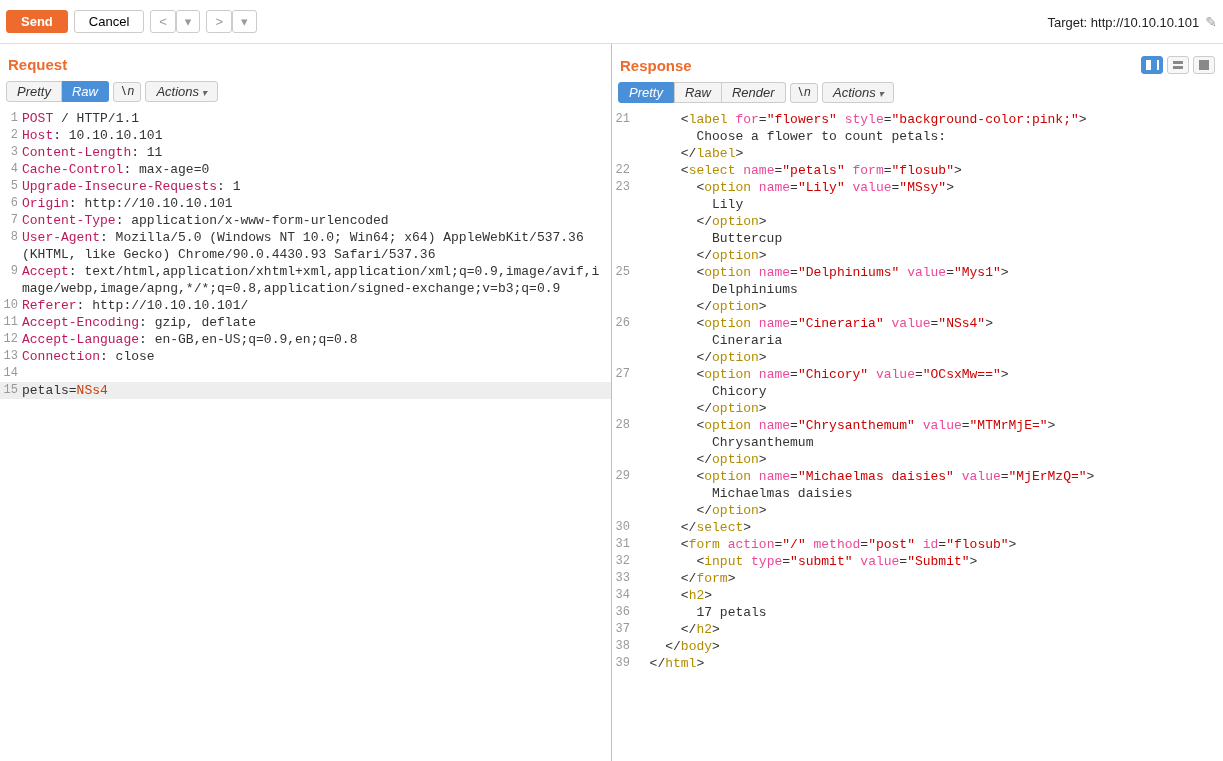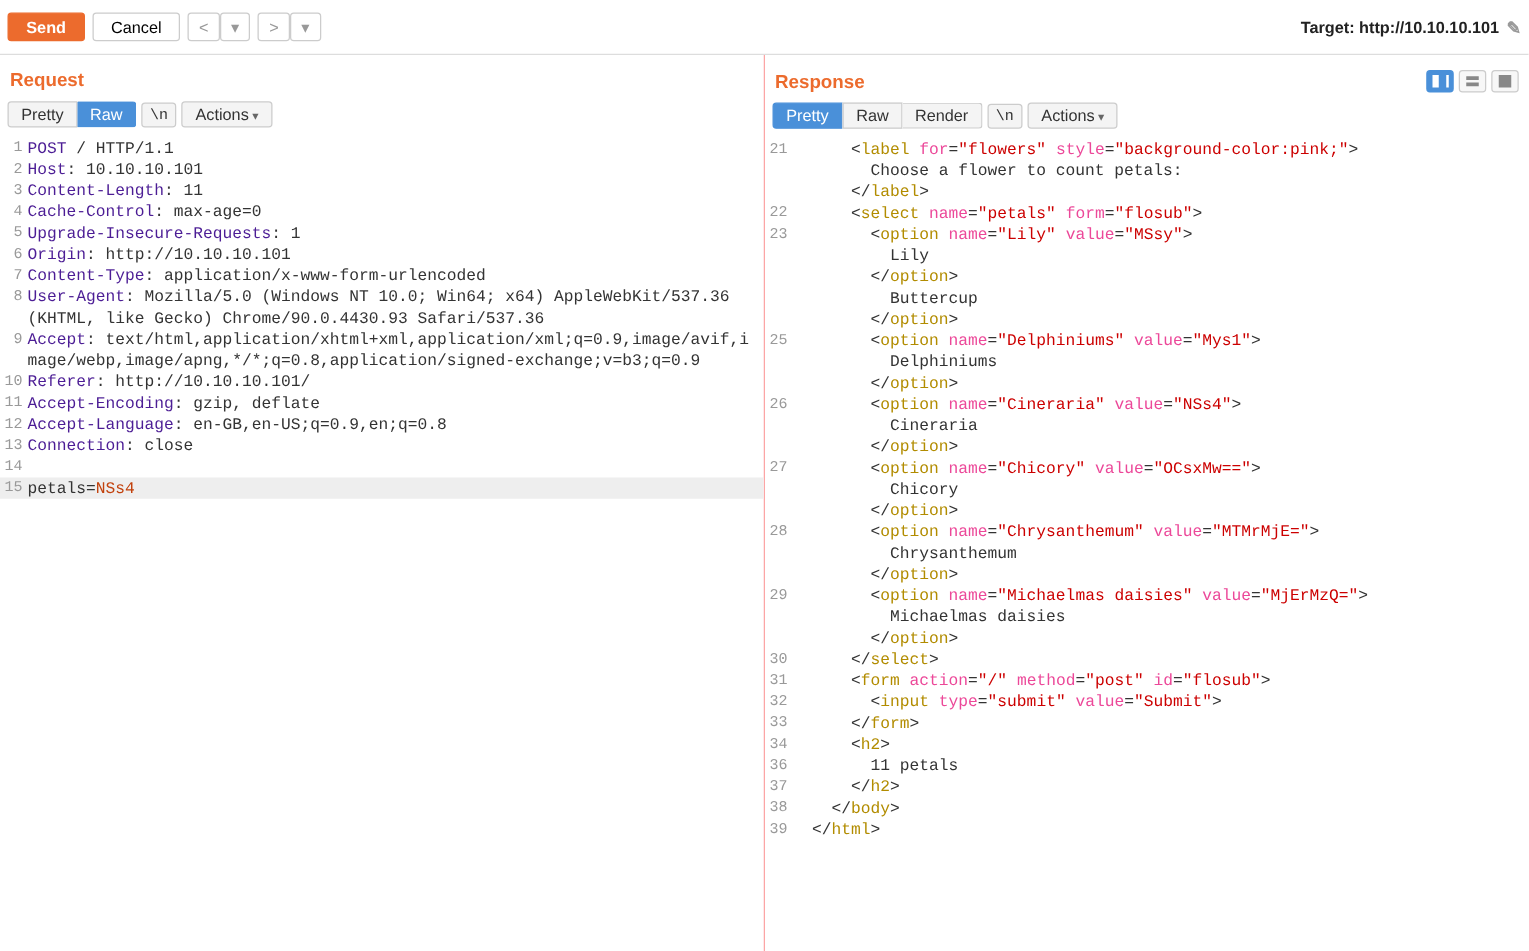--- a/index.html
+++ b/index.html
@@ -30,24 +30,24 @@
   }
   .btn-primary {
     background: #ec6b2d;
     border-color: #ec6b2d;
     color: #fff;
     font-weight: bold;
   }
   .btn-nav { padding: 3px 8px; color:#999 }
   .target {
     margin-left: auto;
-    font-weight: bold;
+    font-weight: normal;
     font-size: 13px;
     color: #222;
-    display:flex; align-items:flex-start; gap:6px;
+    display:flex; align-items:flex-end; gap:6px;
   }
   .edit-icon { color:#999; font-size:14px }
 
   .panels {
     display: flex;
     height: calc(761px - 32px);
   }
   .panel {
     flex: 1;
     display: flex;
@@ -85,20 +85,21 @@
   }
   .li-split::before{content:"";width:6px;height:10px;border-right:2px solid currentColor;border-left:5px solid currentColor}
   .li-stack::before{content:"";width:10px;height:2px;border-top:3px solid currentColor;border-bottom:3px solid currentColor}
   .li-single::before{content:"";width:10px;height:10px;background:currentColor}
 
   .panel-tabs {
     display: flex;
     align-items: center;
     gap: 4px;
     padding: 0 6px 6px 6px;
+    font-style: italic;
   }
   .tab {
     padding: 2px 10px;
     border: 1px solid #ccc;
     border-radius: 3px;
     background: #f4f4f4;
     font-size: 13px;
     cursor:pointer;
   }
   .tab.active {
@@ -136,21 +137,21 @@
     text-align: right;
     color: #999;
     padding-right: 4px;
     user-select:none;
     font-size:12px;
   }
   .code-text { flex:1; padding-right:8px }
   .highlight-line { background:#eee }
 
   
-  .hdr-name { color:#4c1d95 }
+  .hdr-name { color:#be185d }
   .attr-name { color:#ec4899 }
   .attr-val { color:#c00 }
   .param-val { color:#c2410c }
   .tag { color:#b28c00 }
 </style>
 </head>
 <body>
 
 <div class="topbar">
   <button class="btn btn-primary">Send</button>
@@ -244,19 +245,19 @@
         <div class="code-line"><span class="gutter"></span><span class="code-text">        &lt;/<span class="tag">option</span>&gt;</span></div>
         <div class="code-line"><span class="gutter">29</span><span class="code-text">        &lt;<span class="tag">option</span> <span class="attr-name">name</span>=<span class="attr-val">"Michaelmas daisies"</span> <span class="attr-name">value</span>=<span class="attr-val">"MjErMzQ="</span>&gt;</span></div>
         <div class="code-line"><span class="gutter"></span><span class="code-text">          Michaelmas daisies</span></div>
         <div class="code-line"><span class="gutter"></span><span class="code-text">        &lt;/<span class="tag">option</span>&gt;</span></div>
         <div class="code-line"><span class="gutter">30</span><span class="code-text">      &lt;/<span class="tag">select</span>&gt;</span></div>
         <div class="code-line"><span class="gutter"></span><span class="code-text"></span></div>
         <div class="code-line"><span class="gutter">31</span><span class="code-text">      &lt;<span class="tag">form</span> <span class="attr-name">action</span>=<span class="attr-val">"/"</span> <span class="attr-name">method</span>=<span class="attr-val">"post"</span> <span class="attr-name">id</span>=<span class="attr-val">"flosub"</span>&gt;</span></div>
         <div class="code-line"><span class="gutter">32</span><span class="code-text">        &lt;<span class="tag">input</span> <span class="attr-name">type</span>=<span class="attr-val">"submit"</span> <span class="attr-name">value</span>=<span class="attr-val">"Submit"</span>&gt;</span></div>
         <div class="code-line"><span class="gutter">33</span><span class="code-text">      &lt;/<span class="tag">form</span>&gt;</span></div>
         <div class="code-line"><span class="gutter">34</span><span class="code-text">      &lt;<span class="tag">h2</span>&gt;</span></div>
-        <div class="code-line"><span class="gutter">36</span><span class="code-text">        11 petals</span></div>
+        <div class="code-line"><span class="gutter">36</span><span class="code-text">        17 petals</span></div>
         <div class="code-line"><span class="gutter">37</span><span class="code-text">      &lt;/<span class="tag">h2</span>&gt;</span></div>
         <div class="code-line"><span class="gutter">38</span><span class="code-text">    &lt;/<span class="tag">body</span>&gt;</span></div>
         <div class="code-line"><span class="gutter">39</span><span class="code-text">  &lt;/<span class="tag">html</span>&gt;</span></div>
       </div>
   </div>
 </div>
 
 </body></html>

